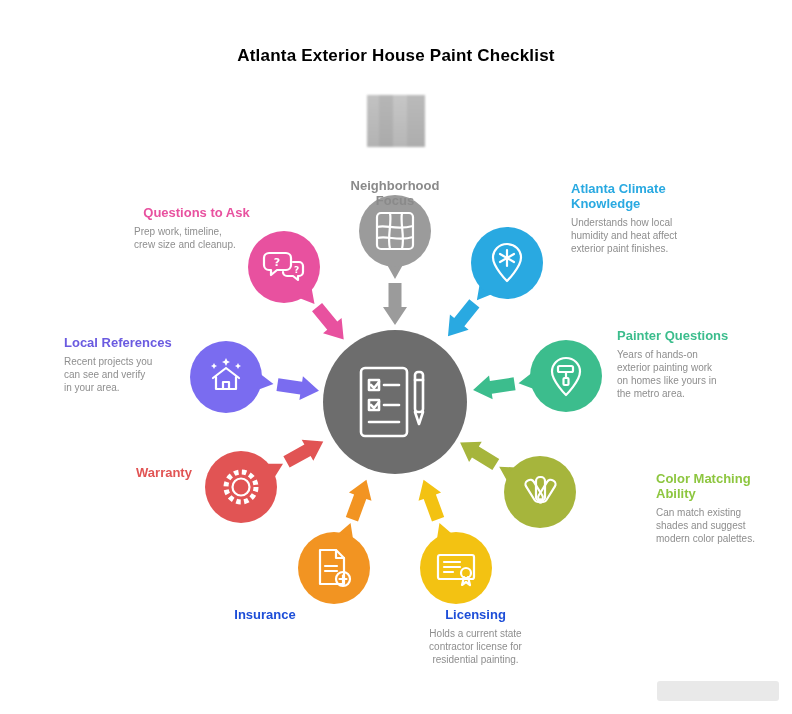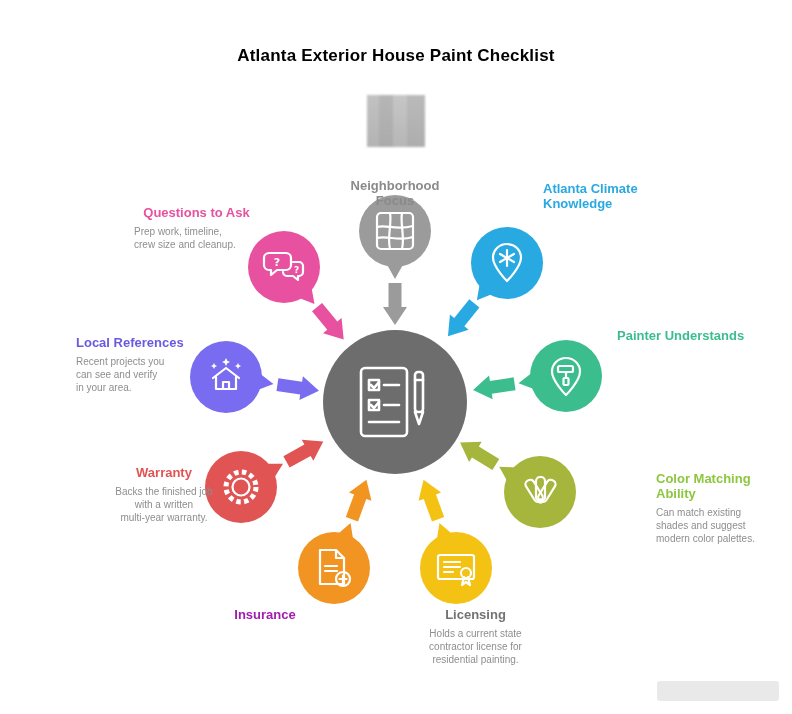--- a/index.html
+++ b/index.html
@@ -141,56 +141,60 @@
       <path d="M58,16 L66,16"></path>
     </g>
   </svg>
 
   <div class="node-text t-center" style="left:325px;top:163px;width:140px;margin-top:16px;">
     <p class="node-label" style="color: rgb(138, 138, 138);">Neighborhood
 Focus</p>
     <p class="node-desc"></p>
   </div>
 
-  <div class="node-text t-left" style="left:543px;top:182px;width:128px;">
+  <div class="node-text t-left" style="left:571px;top:182px;width:128px;">
     <p class="node-label" style="color: rgb(41, 169, 225);">Atlanta Climate
 Knowledge</p>
+    <p class="node-desc">Understands how local
+humidity and heat affect
+exterior paint finishes.</p>
   </div>
 
   <div class="node-text t-left" style="left:617px;top:329px;width:135px;">
-    <p class="node-label" style="color: rgb(60, 189, 141);">Painter Understands</p>
+    <p class="node-label" style="color: rgb(60, 189, 141);">Painter Questions</p>
+    <p class="node-desc">Years of hands-on
+exterior painting work
+on homes like yours in
+the metro area.</p>
   </div>
 
   <div class="node-text t-left" style="left:633px;top:472px;width:140px;margin-left:23px;">
     <p class="node-label" style="color: rgb(141, 198, 63);">Color Matching
 Ability</p>
     <p class="node-desc">Can match existing
 shades and suggest
 modern color palettes.</p>
   </div>
 
   <div class="node-text t-center" style="left:408px;top:608px;width:135px;">
-    <p class="node-label" style="color: #737373;">Licensing</p>
+    <p class="node-label" style="color: #1d4ed8;">Licensing</p>
     <p class="node-desc">Holds a current state
 contractor license for
 residential painting.</p>
   </div>
 
   <div class="node-text t-center" style="left:200px;top:608px;width:130px;">
-    <p class="node-label" style="color: #a21caf;">Insurance</p>
+    <p class="node-label" style="color: #1d4ed8;">Insurance</p>
   </div>
 
   <div class="node-text t-center" style="left:93px;top:466px;width:142px;">
     <p class="node-label" style="color: rgb(225, 84, 84);">Warranty</p>
-    <p class="node-desc">Backs the finished job
-with a written
-multi-year warranty.</p>
-  </div>
-
-  <div class="node-text t-left" style="left:76px;top:336px;width:130px;">
+  </div>
+
+  <div class="node-text t-left" style="left:64px;top:336px;width:130px;">
     <p class="node-label" style="color: rgb(106, 90, 224);">Local References</p>
     <p class="node-desc">Recent projects you
 can see and verify
 in your area.</p>
   </div>
 
   <div class="node-text t-left" style="left:134px;top:206px;width:125px;">
     <p class="node-label" style="color: rgb(232, 81, 159); text-align: center;">Questions to Ask</p>
     <p class="node-desc">Prep work, timeline,
 crew size and cleanup.</p>

